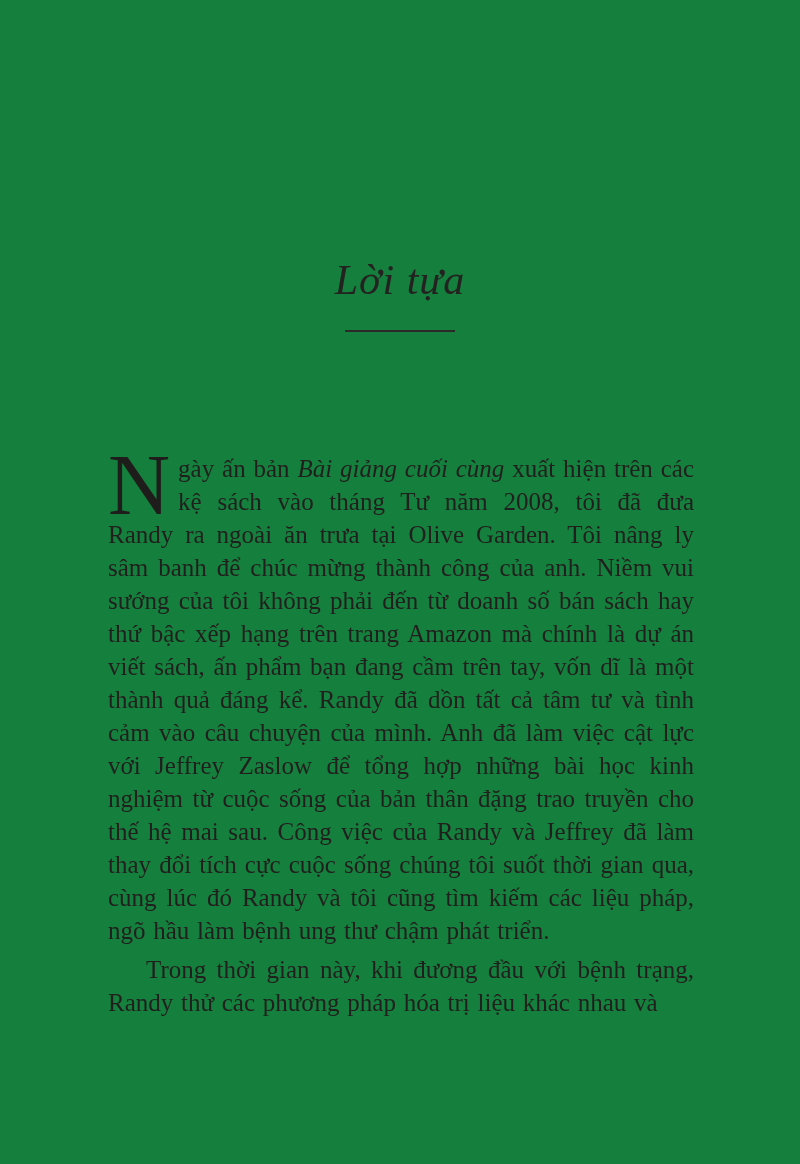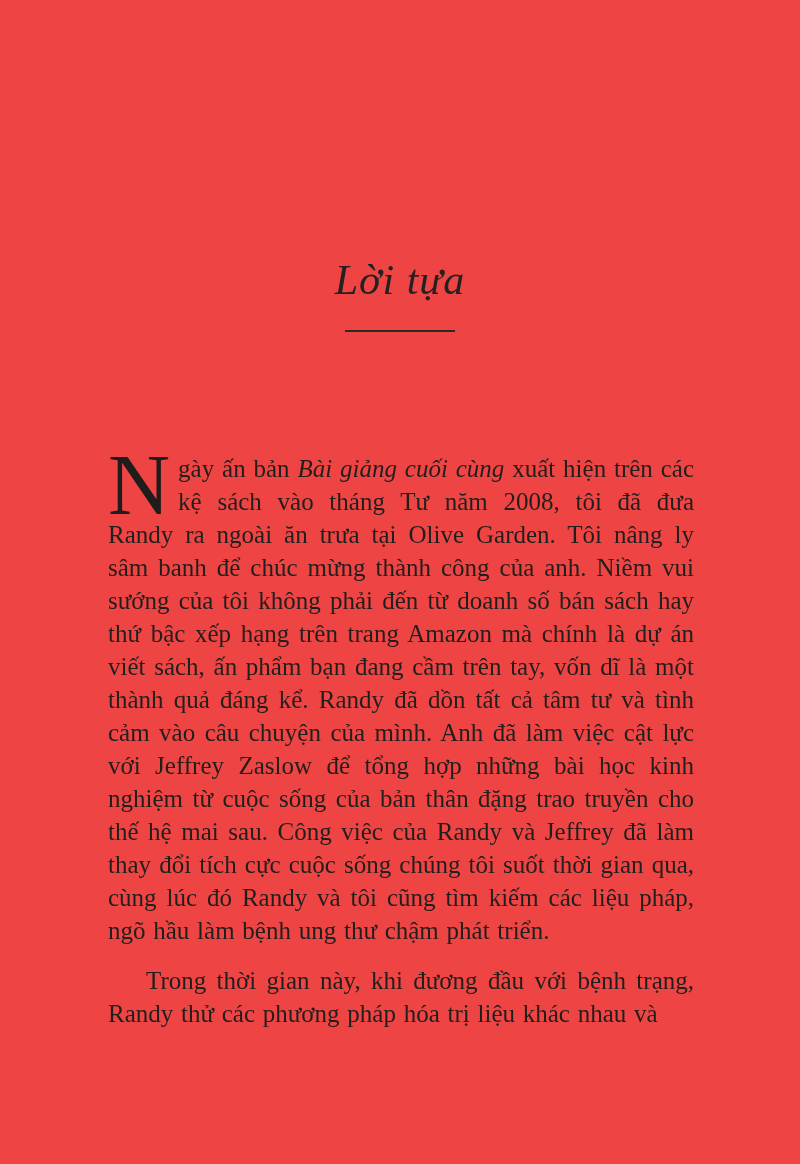--- a/index.html
+++ b/index.html
@@ -4,21 +4,21 @@
 <style>
   html, body {
     margin: 0;
     padding: 0;
     background: #ffffff;
   }
   .page {
     position: relative;
     width: 800px;
     height: 1164px;
-    background: #ef4444;
+    background: #15803d;
     font-family: "Liberation Serif", "DejaVu Serif", serif;
     color: #211f1d;
     overflow: hidden;
   }
   .chapter-title {
     position: absolute;
     top: 256px;
     left: 0;
     width: 100%;
     text-align: center;
@@ -56,21 +56,21 @@
     height: 60px;
     margin-top: 3px;
     margin-right: 8px;
     color: #1f1d1b;
   }
   .italic {
     font-style: italic;
     margin-top: 15px;
   }
   .para-indent {
-    margin-top: 17px;
+    margin-top: 6px;
     text-indent: 38px;
   }
 </style>
 </head>
 <body>
 
 <div class="page">
 
   <div class="chapter-title">Lời tựa</div>
 

